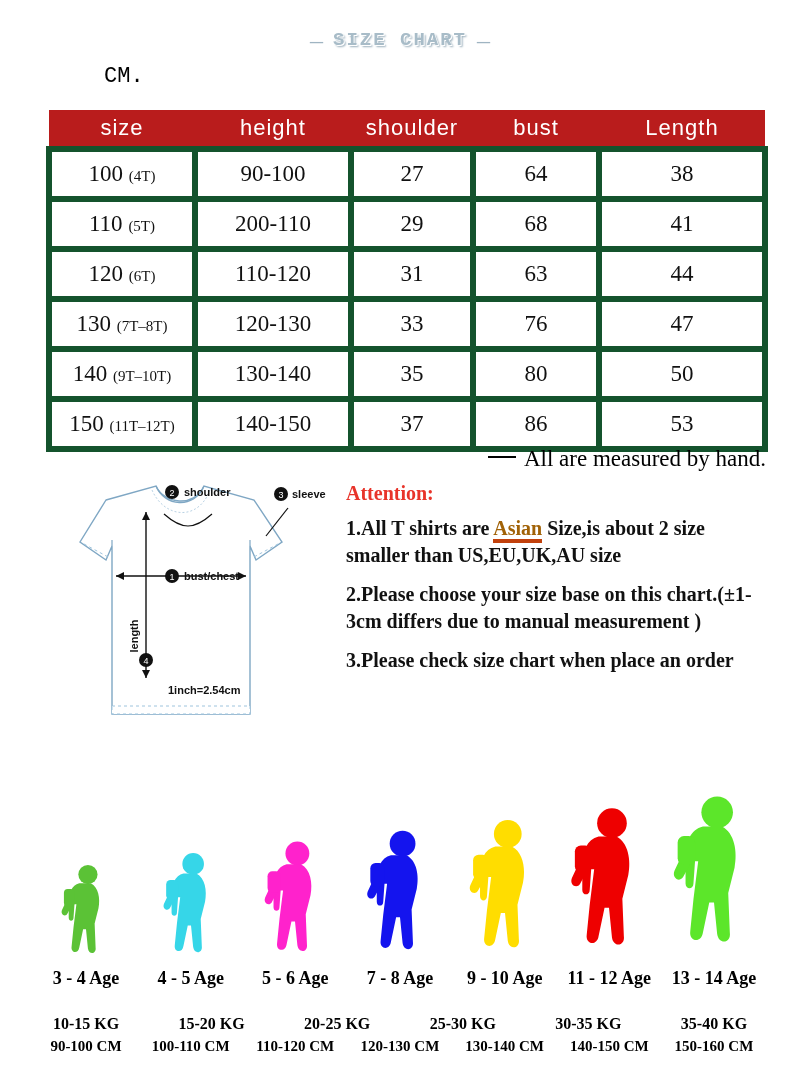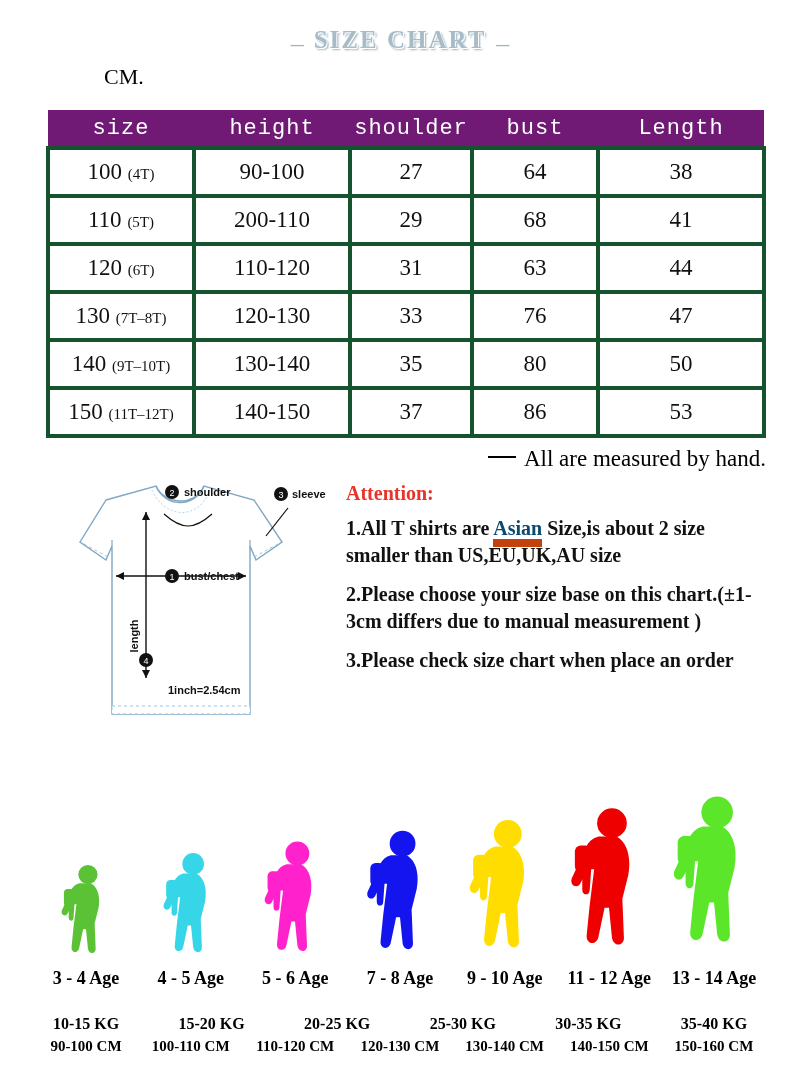--- a/index.html
+++ b/index.html
@@ -16,68 +16,68 @@
     overflow: hidden;
   }
 
   
   .title-row {
     text-align: center;
     padding-top: 26px;
     height: 40px;
   }
   .title-text {
-    font-family: Liberation Serif, serif;
-    font-size: 25px;
+    font-family: Liberation Mono, monospace;
+    font-size: 19px;
     font-weight: bold;
     letter-spacing: 2px;
     color: #a8bcc8;
     text-shadow: 1px 1px 0 #ffffff, 2px 2px 2px #9aaebb;
   }
   .title-dash {
     color: #9fb4c2;
     font-size: 26px;
     vertical-align: middle;
     padding: 0 10px;
   }
 
   
   .cm-label {
     position: absolute;
     left: 104px;
     top: 64px;
     font-size: 22px;
-    font-family: Liberation Serif, serif;
+    font-family: Liberation Mono, monospace;
   }
 
   
   .table-wrap {
     position: absolute;
     left: 46px;
     top: 110px;
     width: 716px;
   }
   table.size-chart {
     border-collapse: collapse;
     width: 716px;
     table-layout: fixed;
   }
   table.size-chart th {
-    background: #701a75;
+    background: #b91c1c;
     color: #ffffff;
-    font-family: Liberation Mono, monospace;
+    font-family: Liberation Sans, sans-serif;
     font-size: 22px;
     font-weight: normal;
     letter-spacing: 1px;
     height: 34px;
     text-align: center;
     border: none;
   }
   table.size-chart td {
-    border: 4px solid #14532d;
+    border: 6px solid #14532d;
     text-align: center;
     height: 42px;
     font-size: 23px;
     font-family: "Liberation Serif", serif;
     color: #111111;
   }
   .size-cell {
     white-space: nowrap;
   }
   .size-main { font-size: 23px; }
@@ -136,22 +136,22 @@
   }
   .attention-line {
     font-size: 20px;
     font-family: "Liberation Serif", serif;
     font-weight: bold;
     line-height: 1.33;
     margin-bottom: 13px;
     color: #111;
   }
   .asian-hl {
-    color: #0c4a6e;
-    border-bottom: 8px solid #c2410c;
+    color: #a16207;
+    border-bottom: 4px solid #c2410c;
   }
 
   
   .kids-area {
     position: absolute;
     left: 0;
     top: 770px;
     width: 800px;
     height: 300px;
   }

